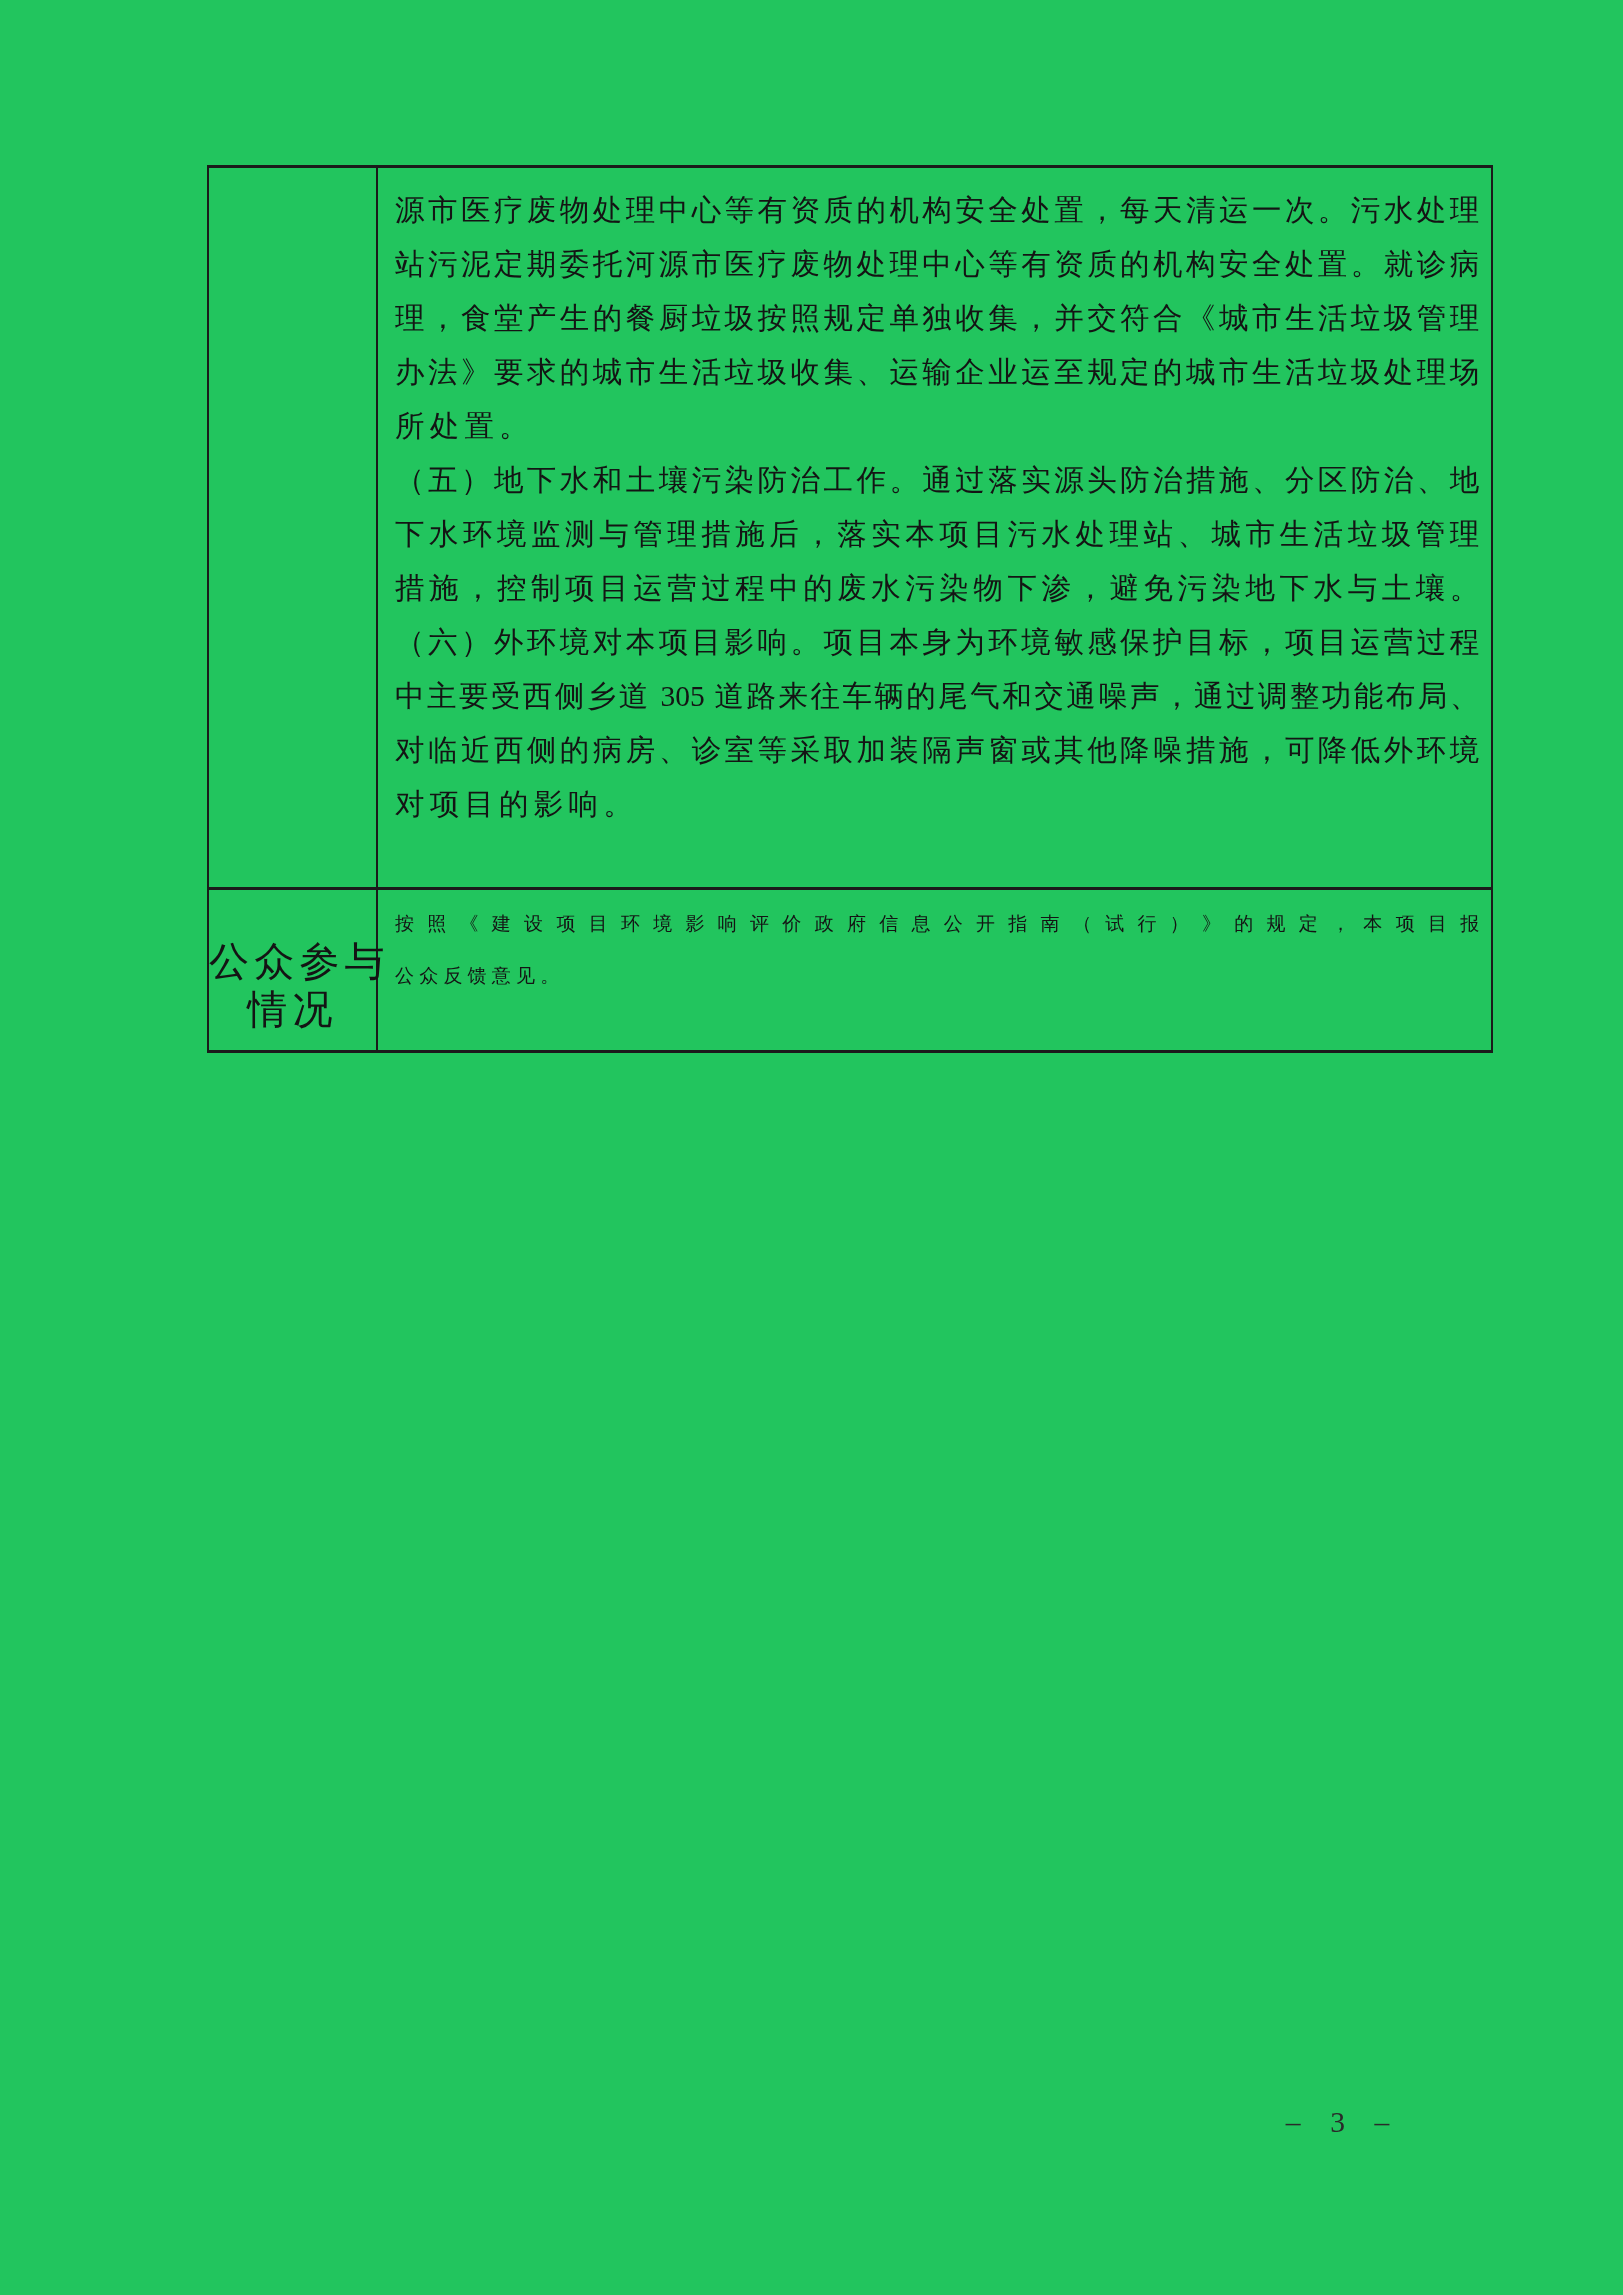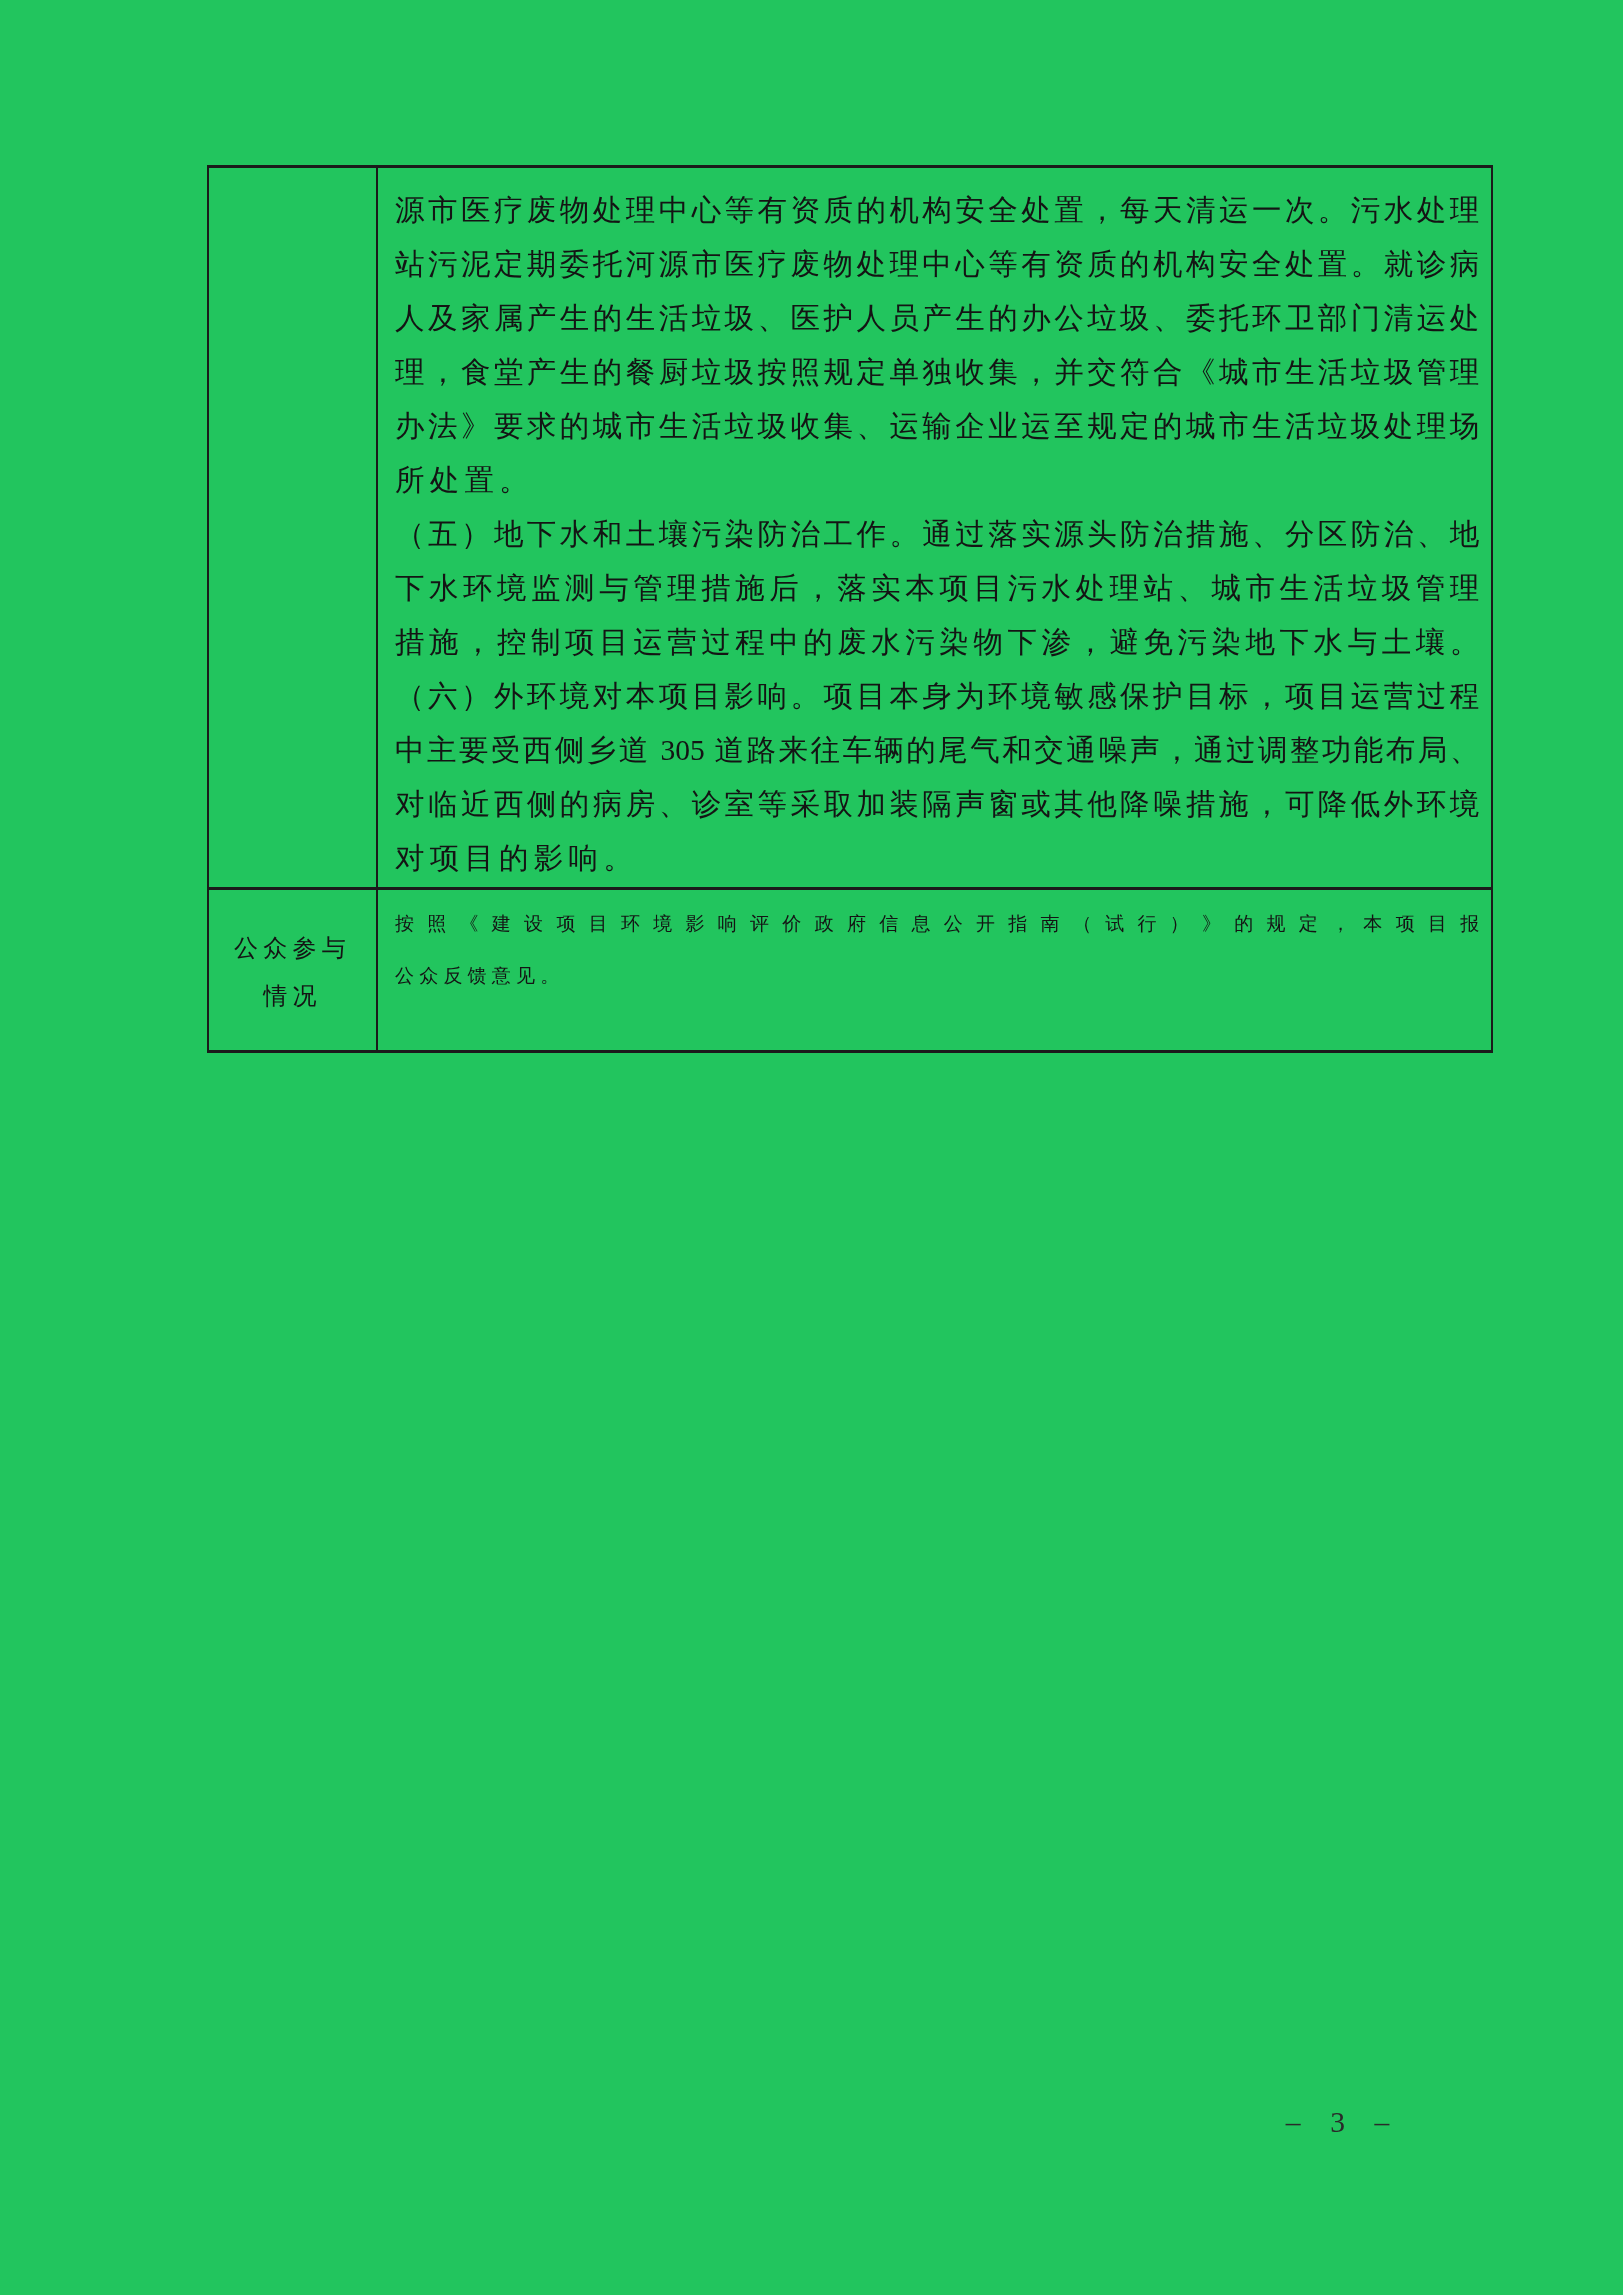--- a/index.html
+++ b/index.html
@@ -40,22 +40,22 @@
     border-top: 3.3px solid #1b1b1b;
   }
   .label-cell {
     width: 169px;
     box-sizing: border-box;
     border-right: 2px solid #1b1b1b;
     text-align: center;
     flex-shrink: 0;
   }
   .row2 .label-cell {
-    padding-top: 34px;
-    font-size: 24px;
+    padding-top: 48px;
+    font-size: 40px;
     line-height: 48px;
     letter-spacing: 5.9px;
   }
   .content-cell {
     flex: 1;
     box-sizing: border-box;
     overflow: hidden;
     text-align: left;
   }
   .row1 .content-cell {
@@ -97,21 +97,20 @@
 
 <div class="page">
 
   <div class="doc-table">
 
     <div class="t-row row1">
       <div class="label-cell"></div>
       <div class="content-cell">
           <div class="text-line just">源市医疗废物处理中心等有资质的机构安全处置，每天清运一次。污水处理</div>
           <div class="text-line just">站污泥定期委托河源市医疗废物处理中心等有资质的机构安全处置。就诊病</div>
-          <div class="text-line just">人及家属产生的生活垃圾、医护人员产生的办公垃圾、委托环卫部门清运处</div>
           <div class="text-line just">理，食堂产生的餐厨垃圾按照规定单独收集，并交符合《城市生活垃圾管理</div>
           <div class="text-line just">办法》要求的城市生活垃圾收集、运输企业运至规定的城市生活垃圾处理场</div>
           <div class="text-line">所处置。</div>
           <div class="text-line just">（五）地下水和土壤污染防治工作。通过落实源头防治措施、分区防治、地</div>
           <div class="text-line just">下水环境监测与管理措施后，落实本项目污水处理站、城市生活垃圾管理</div>
           <div class="text-line just">措施，控制项目运营过程中的废水污染物下渗，避免污染地下水与土壤。</div>
           <div class="text-line just">（六）外环境对本项目影响。项目本身为环境敏感保护目标，项目运营过程</div>
           <div class="text-line just">中主要受西侧乡道 305 道路来往车辆的尾气和交通噪声，通过调整功能布局、</div>
           <div class="text-line just">对临近西侧的病房、诊室等采取加装隔声窗或其他降噪措施，可降低外环境</div>
           <div class="text-line">对项目的影响。</div>

